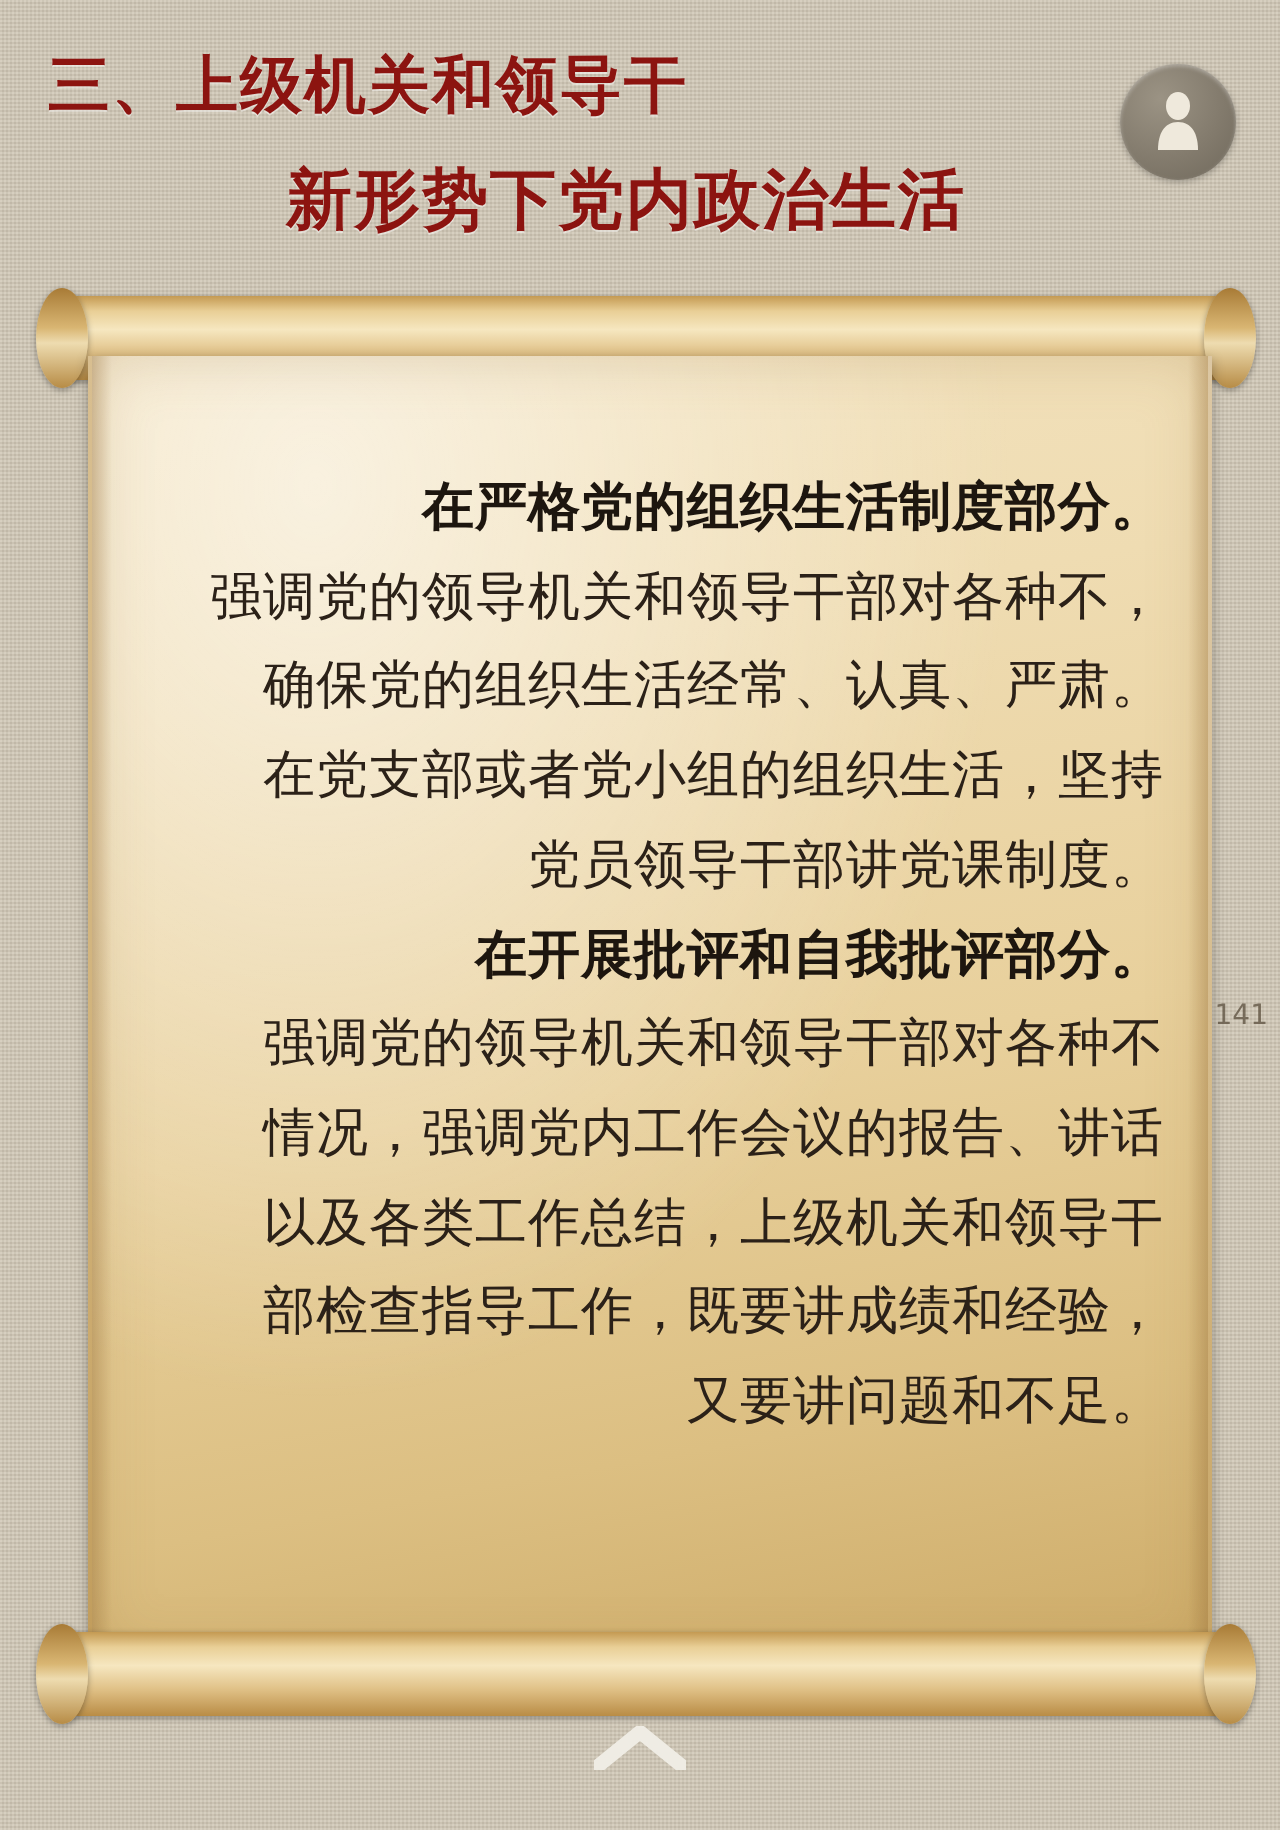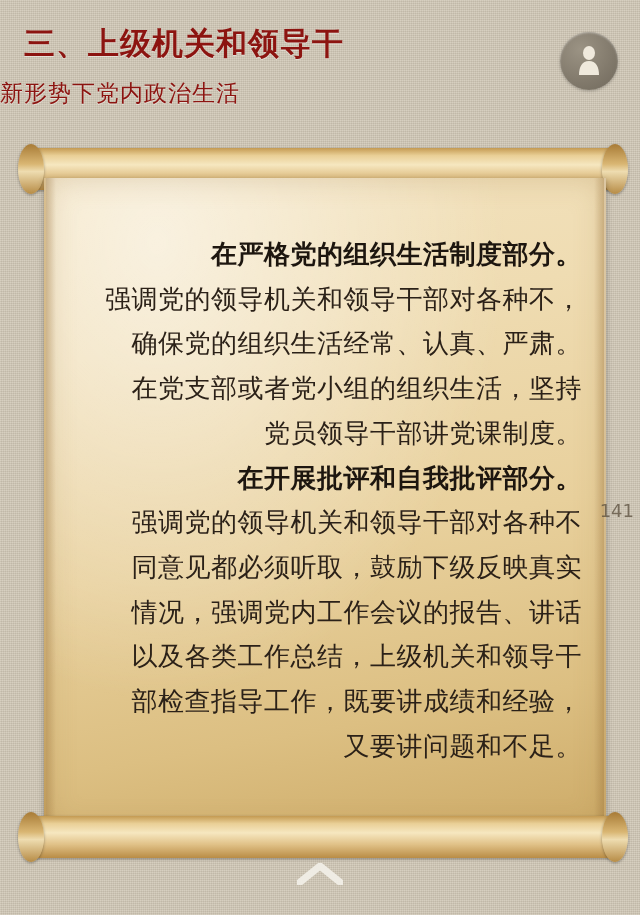--- a/index.html
+++ b/index.html
@@ -48,24 +48,24 @@
     margin-left: 24px;
     font-size: 31px;
     font-weight: bold;
     color: #8c1410;
     letter-spacing: 1px;
     line-height: 1.25;
     text-shadow: 0 1px 0 rgba(255,255,255,0.45);
   }
   .heading-line-2 {
     margin-top: 16px;
-    text-align: left;
+    text-align: center;
     margin-right: 14px;
-    font-size: 23px;
-    font-weight: normal;
+    font-size: 33px;
+    font-weight: bold;
     color: #8c1410;
     letter-spacing: 1px;
     line-height: 1.25;
     text-shadow: 0 1px 0 rgba(255,255,255,0.45);
   }
 
   
   .seal {
     position: absolute;
     right: 22px;
@@ -165,21 +165,21 @@
   .scroll-text p.bold {
     font-weight: bold;
     color: #1d160f;
   }
 
   
   .page-number {
     position: absolute;
     right: 6px;
     top: 500px;
-    font-size: 18px;
+    font-size: 14px;
     color: rgba(90,78,60,0.75);
     z-index: 7;
   }
 
   
   .chevron {
     position: absolute;
     left: 50%;
     bottom: 26px;
     transform: translateX(-50%);
@@ -212,21 +212,20 @@
 
     <div class="scroll-body">
       <div class="scroll-text">
         <p class="bold">在严格党的组织生活制度部分。</p>
         <p>强调党的领导机关和领导干部对各种不，</p>
         <p>确保党的组织生活经常、认真、严肃。</p>
         <p>在党支部或者党小组的组织生活，坚持</p>
         <p>党员领导干部讲党课制度。</p>
         <p class="bold">在开展批评和自我批评部分。</p>
         <p>强调党的领导机关和领导干部对各种不</p>
-        <p>同意见都必须听取，鼓励下级反映真实</p>
         <p>情况，强调党内工作会议的报告、讲话</p>
         <p>以及各类工作总结，上级机关和领导干</p>
         <p>部检查指导工作，既要讲成绩和经验，</p>
         <p>又要讲问题和不足。</p>
       </div>
     </div>
 
     <div class="scroll-roll bottom">
       <span class="cap left"></span>
       <span class="cap right"></span>

